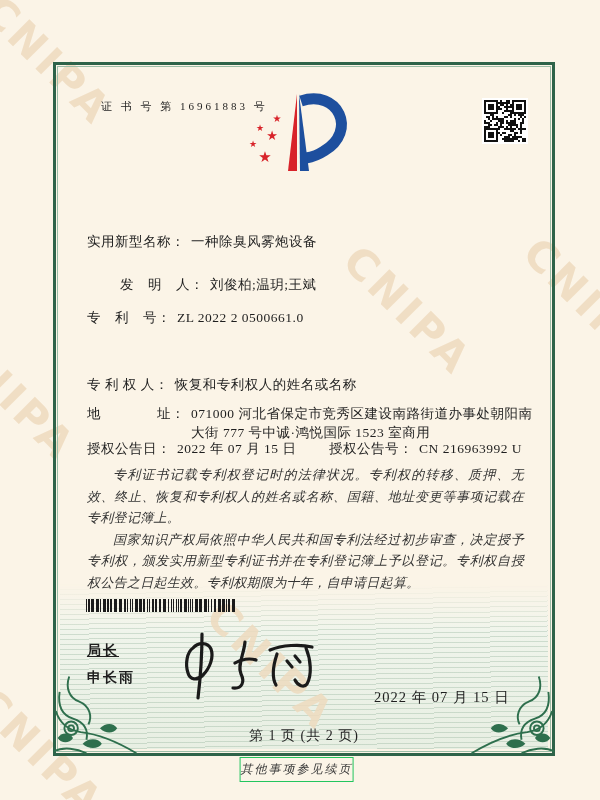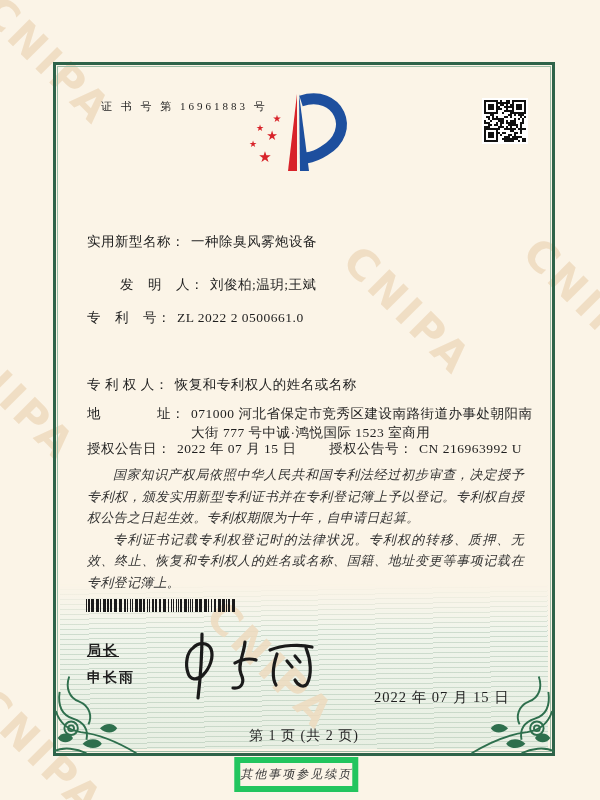--- a/index.html
+++ b/index.html
@@ -72,21 +72,21 @@
     font-family:"Liberation Sans","DejaVu Sans",sans-serif; letter-spacing:2px; z-index:4;text-decoration:underline;}
   .director-name{position:absolute; left:31px; top:604px; font-size:14px; font-weight:600;
     font-family:"Liberation Sans","DejaVu Sans",sans-serif; letter-spacing:2px; z-index:4;}
   .signature{position:absolute; left:122px; top:563px; width:145px; height:75px; z-index:4;}
   .issue-date{position:absolute; left:318px; top:623px; font-size:14.5px; letter-spacing:1px; z-index:4;}
   .page-info{position:absolute; left:0; top:662px; width:100%; text-align:center;
     font-size:14px; letter-spacing:1px; z-index:4;}
   
   .note-box{
     position:absolute; left:50%; top:757px; transform:translateX(-53%);
-    border:6px solid #22c55e; padding:3px 0; z-index:2;
+    border:1px solid #22c55e; padding:3px 0; z-index:2;
     font-size:12px; font-style:italic; letter-spacing:2px; color:#3a3a3a; white-space:nowrap;
   }
 </style>
 </head>
 <body>
 
 <div class="page">
 
   <span class="wm wm1">CNIPA</span>
   <span class="wm wm2">CNIPA</span>
@@ -412,22 +412,22 @@
     </div>
     <div class="row row-address">
       <span>地　　　　址：</span><span class="fvalue wrap">071000 河北省保定市竞秀区建设南路街道办事处朝阳南大街 777 号中诚·鸿悦国际 1523 室商用</span>
     </div>
     <div class="row row-grant">
       <span>授权公告日：</span><span class="fvalue">2022 年 07 月 15 日</span>
       <span class="pair2"><span>授权公告号：</span><span class="fvalue">CN 216963992 U</span></span>
     </div>
 
     <div class="bodytext">
+      <p>专利证书记载专利权登记时的法律状况。专利权的转移、质押、无效、终止、恢复和专利权人的姓名或名称、国籍、地址变更等事项记载在专利登记簿上。</p>
       <p>国家知识产权局依照中华人民共和国专利法经过初步审查，决定授予专利权，颁发实用新型专利证书并在专利登记簿上予以登记。专利权自授权公告之日起生效。专利权期限为十年，自申请日起算。</p>
-      <p>专利证书记载专利权登记时的法律状况。专利权的转移、质押、无效、终止、恢复和专利权人的姓名或名称、国籍、地址变更等事项记载在专利登记簿上。</p>
     </div>
 
     <div class="barcode"><svg width="156" height="13" viewBox="0 0 156 13">
           <g fill="#1b1b1b">
             <rect x="0" y="0" width="1" height="13"></rect>
             <rect x="2" y="0" width="2" height="13"></rect>
             <rect x="5" y="0" width="3" height="13"></rect>
             <rect x="10" y="0" width="3" height="13"></rect>
             <rect x="14" y="0" width="1" height="13"></rect>
             <rect x="17" y="0" width="3" height="13"></rect>

